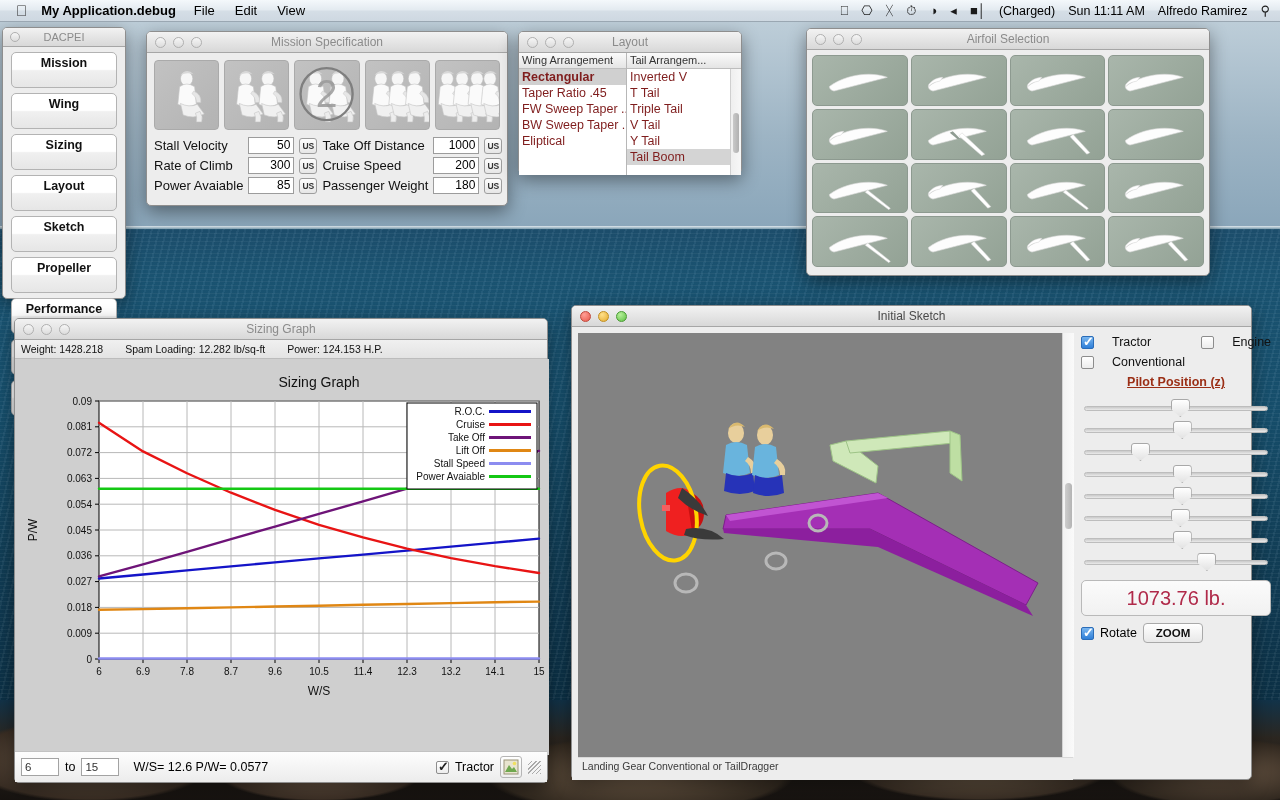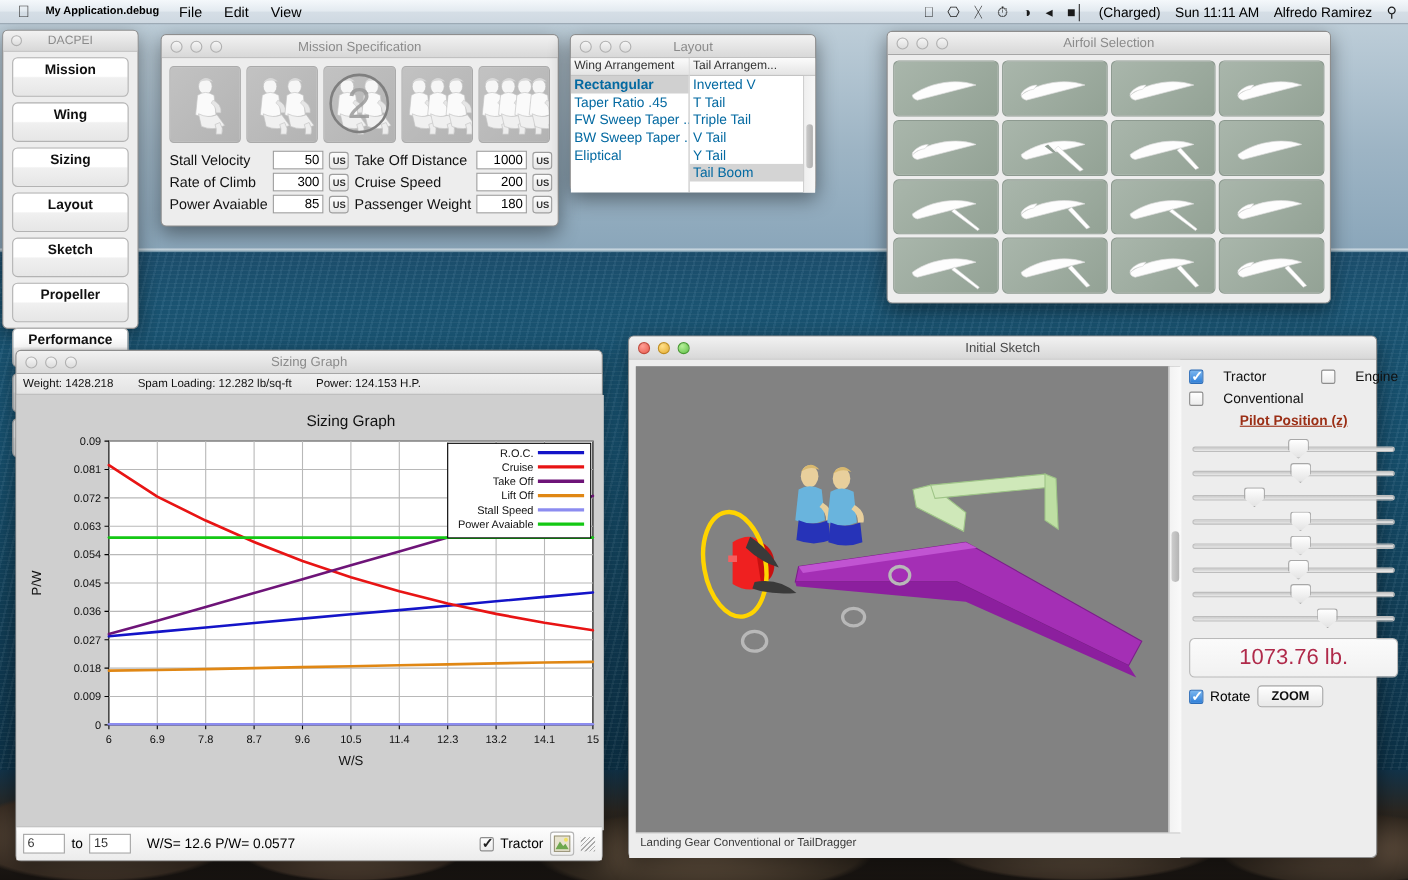--- a/index.html
+++ b/index.html
@@ -36,21 +36,21 @@
        radial-gradient(ellipse 190px 50px at 980px 66px, #7b6852 0%, #3a2f25 65%, rgba(0,0,0,0) 70%),
        radial-gradient(ellipse 160px 48px at 1220px 72px, #6a5745 0%, #322920 65%, rgba(0,0,0,0) 70%),
        linear-gradient(to bottom,#123349 0%, #2b2620 38%, #171310 100%); }
 
   
   #menubar { position:absolute; left:0; top:0; width:1280px; height:22px; z-index:50;
       background:linear-gradient(to bottom,#f4f8fb 0%,#e3eaf0 48%,#d5dee6 52%,#ced8e1 100%);
       border-bottom:1px solid #9aa7b2; display:flex; align-items:center;
       font-size:13px; color:#000; }
   #menubar .apple { margin:0 14px 0 16px; font-size:15px; line-height:1; color:#333; }
-  #menubar .appname { font-weight:bold; margin-right:18px; font-size:10px;}
+  #menubar .appname { font-weight:bold; margin-right:18px; font-size:13px;}
   #menubar .mitem { margin-right:20px; font-size:13px; }
   #menubar .right { margin-left:auto; display:flex; align-items:center; gap:13px;
       padding-right:10px; font-size:12.5px; }
   #menubar .right .ic { font-size:13px; color:#1a1a1a; }
   #menubar .uname { font-weight:normal; font-size:12.5px; }
 
   
   .win { position:absolute; z-index:10;
       background:#ededed; border:1px solid #8e8e8e; border-radius:5px;
       box-shadow:0 6px 18px rgba(0,0,0,.42); }
@@ -99,21 +99,21 @@
       font-size:8.5px; text-align:center; line-height:14px; color:#333; font-weight:bold; }
 
   
   #layoutwin { left:518px; top:31px; width:224px; height:143px; }
   #layoutwin .body { padding:0; height:122px; display:flex; }
   .lcol { width:108px; border-right:1px solid #b7b7b7; background:#fff; }
   .lcol.two { width:116px; border-right:none; position:relative; }
   .lhdr { height:16px; background:linear-gradient(to bottom,#fbfbfb,#e4e4e4);
       border-bottom:1px solid #bdbdbd; font-size:11px; color:#333;
       padding-left:3px; line-height:15px; overflow:hidden; white-space:nowrap; }
-  .litem { height:16px; font-size:12.5px; color:#0369a1; padding-left:3px; line-height:16px;
+  .litem { height:16px; font-size:12.5px; color:#7f1d1d; padding-left:3px; line-height:16px;
       white-space:nowrap; overflow:hidden; }
   .litem.sel { background:#d0d0d0; font-weight:bold; }
   .litem.sel2 { background:#d4d4d4; }
   .lscroll { position:absolute; right:0; top:16px; bottom:0; width:11px;
       background:linear-gradient(to right,#efefef,#f7f7f7); border-left:1px solid #cfcfcf; }
   .lscroll .thumb { position:absolute; left:2px; right:2px; top:44px; height:40px;
       border-radius:4px; background:linear-gradient(to right,#c9c9c9,#b0b0b0); }
 
   
   #airfoil { left:806px; top:28px; width:404px; height:248px; }

